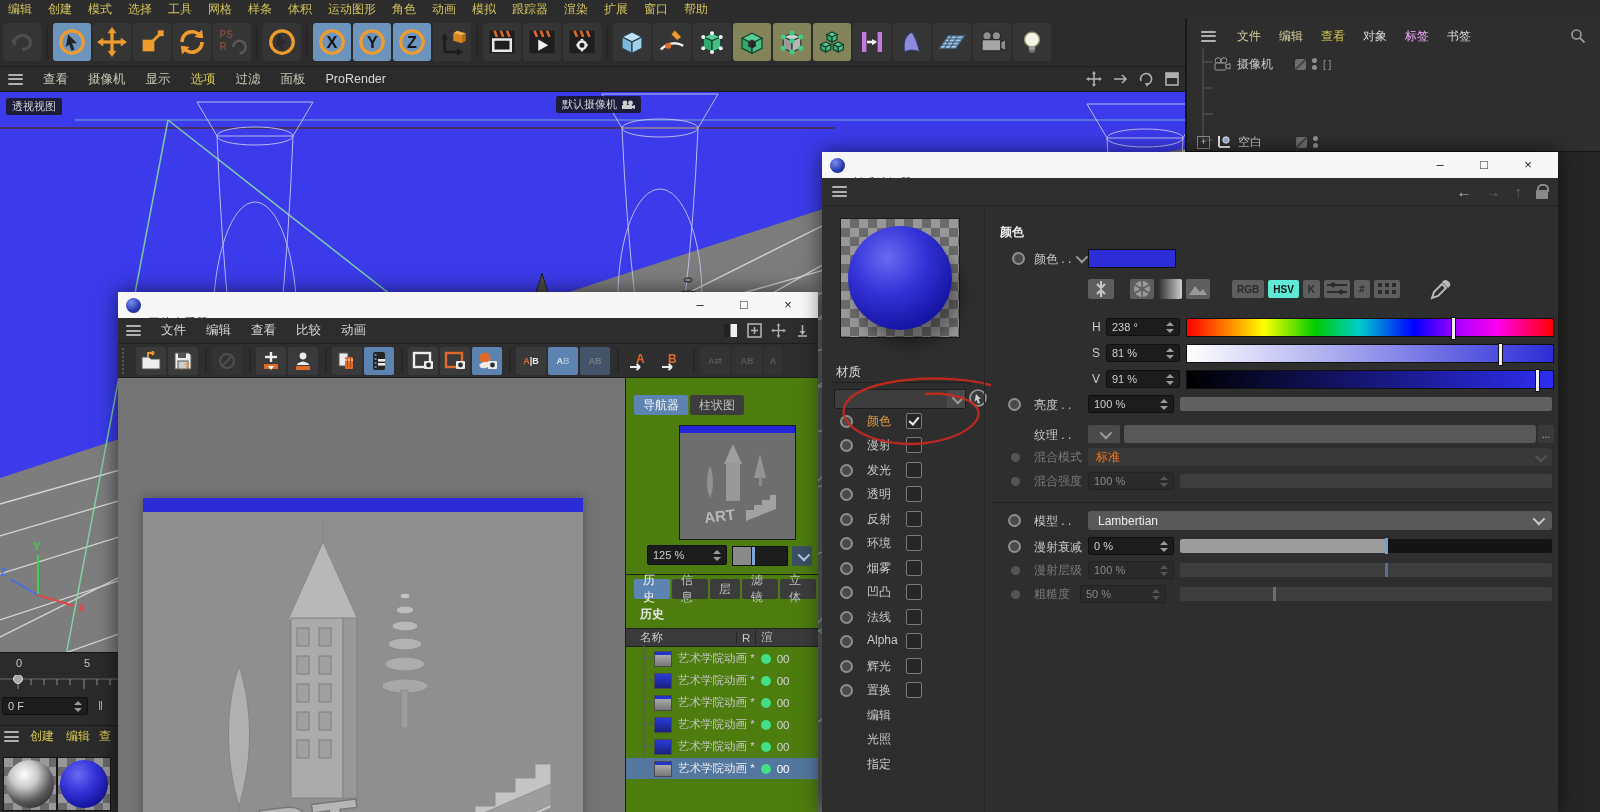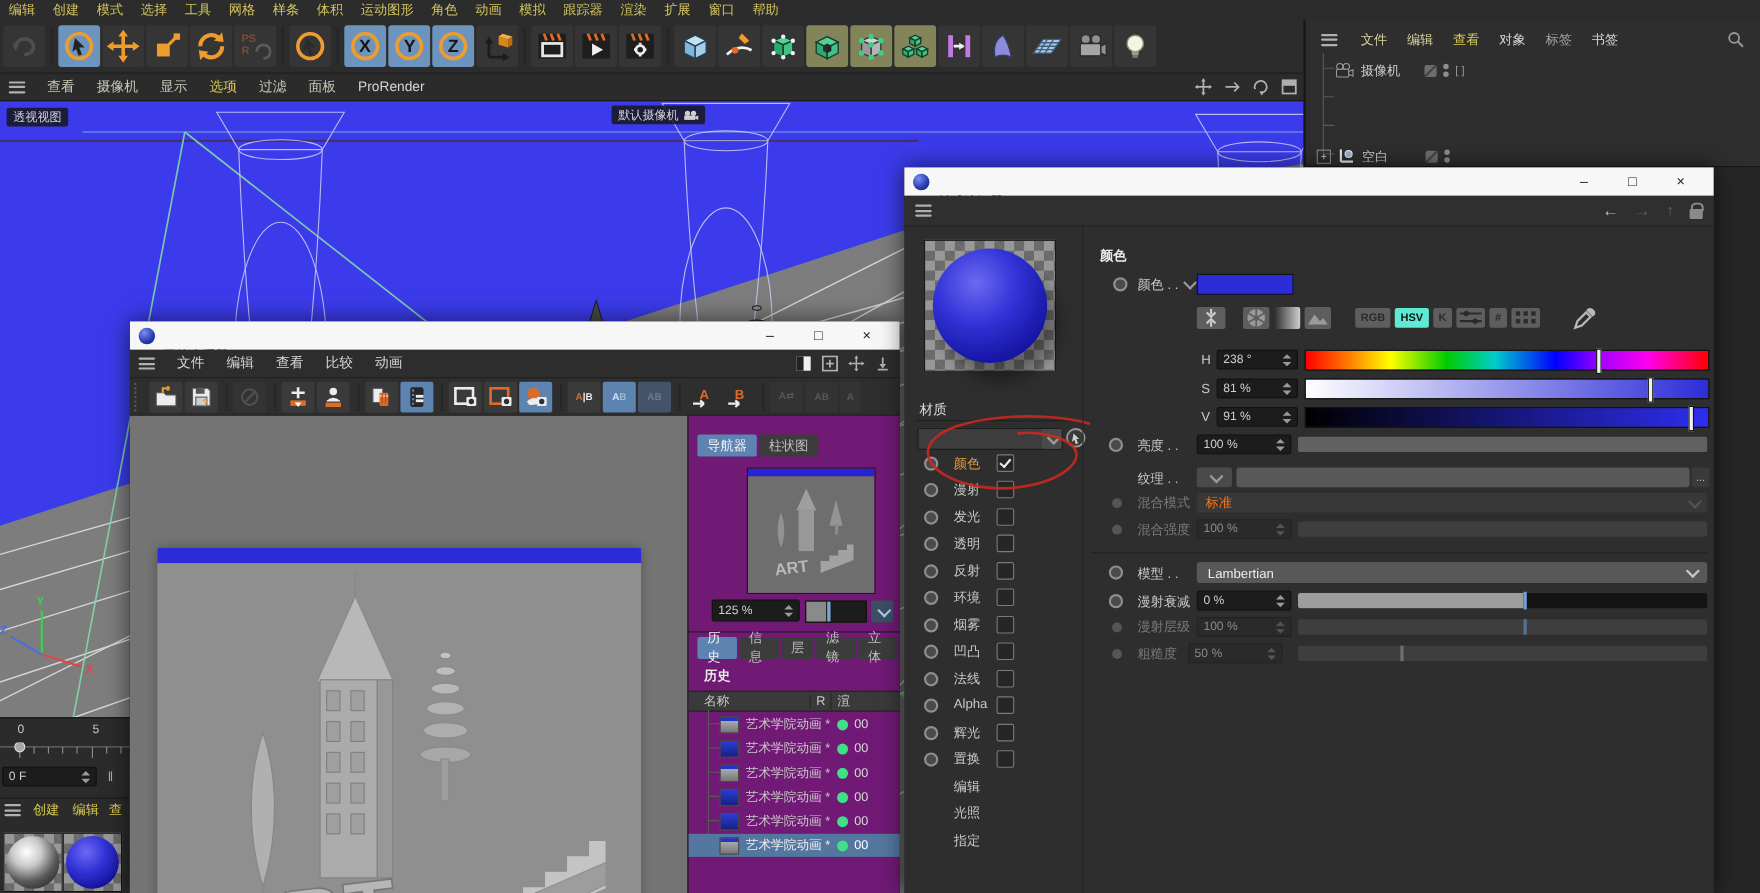--- a/index.html
+++ b/index.html
@@ -509,21 +509,21 @@
     <div class="abs flex" style="left:0;top:8px;width:415px;height:20px;padding-left:14px;box-sizing:border-box;">
       <span class="ham" style="margin-right:12px;">
           <i></i>
           <i></i>
           <i></i>
         </span>
       <span style="padding:0 9px;color:#d3cf9e;">文件</span>
       <span style="padding:0 9px;color:#d3cf9e;">编辑</span>
       <span style="padding:0 9px;color:#d8c950;">查看</span>
       <span style="padding:0 9px;color:#d6d6d6;">对象</span>
-      <span style="padding:0 9px;color:#a3a3a3;">标签</span>
+      <span style="padding:0 9px;color:#f0abfc;">标签</span>
       <span style="padding:0 9px;color:#d6d6d6;">书签</span>
       <svg style="margin-left:auto;margin-right:16px;" width="16" height="16" viewBox="0 0 16 16">
           <circle cx="6.5" cy="6.5" r="4.5" stroke="#9a9a9a" stroke-width="1.6" fill="none"></circle>
           <line x1="10" y1="10" x2="14.5" y2="14.5" stroke="#9a9a9a" stroke-width="1.8"></line>
         </svg>
     </div>
     <svg class="abs" style="left:0;top:30px;" width="30" height="104" viewBox="0 0 30 104">
         <g stroke="#5a5a5a">
           <line x1="16" y1="0" x2="16" y2="94"></line>
           <line x1="16" y1="14" x2="26" y2="14"></line>
@@ -769,21 +769,21 @@
           <path d="M96 168 C82 210 82 262 96 308 C110 262 110 210 96 168Z" fill="#b0b0b0" stroke="#858585"></path>
           <line x1="96" y1="308" x2="96" y2="344" stroke="#8a8a8a" stroke-width="3"></line>
           <path d="M292 336 h20 v-14 h20 v-14 h20 v-14 h20 v-14 h20 v-14 h16 v44 l-116,50Z" fill="#c4c4c4" stroke="#8f8f8f"></path>
           <path d="M292 336 l116,-50 v20 l-108,52Z" fill="#9d9d9d" stroke="#8f8f8f"></path>
           <text x="58" y="360" font-size="76" font-weight="bold" fill="#b6b6b6" stroke="#777777" stroke-width="1.5" transform="rotate(-7 160 340)" letter-spacing="2">ART</text>
           <text x="240" y="382" font-size="26" fill="#9c9c9c" opacity="0.65" transform="rotate(-13 300 370)" letter-spacing="5">SCHOOL</text>
         </svg>
       </div>
     </div>
 
-    <div class="abs" style="left:507px;top:86px;width:193px;height:434px;background:#701a75;border-left:1px solid #1c1c1c;box-sizing:border-box;">
+    <div class="abs" style="left:507px;top:86px;width:193px;height:434px;background:#4d7c0f;border-left:1px solid #1c1c1c;box-sizing:border-box;">
       <div class="abs flex" style="left:8px;top:17px;">
         <span class="tab on">导航器</span>
         <span class="tab">柱状图</span>
       </div>
       <div class="abs" style="left:53px;top:47px;width:115px;height:113px;border:1px solid #1a1a1a;">
         <svg width="115" height="113" viewBox="0 0 115 113">
           <rect width="115" height="7" fill="#2424d8"></rect>
             <rect y="7" width="115" height="106" fill="#6e6e6e"></rect>
           <polygon points="44,38 62,38 53,18" fill="#9e9e9e"></polygon>
             <rect x="46" y="37" width="14" height="38" fill="#989898"></rect>

